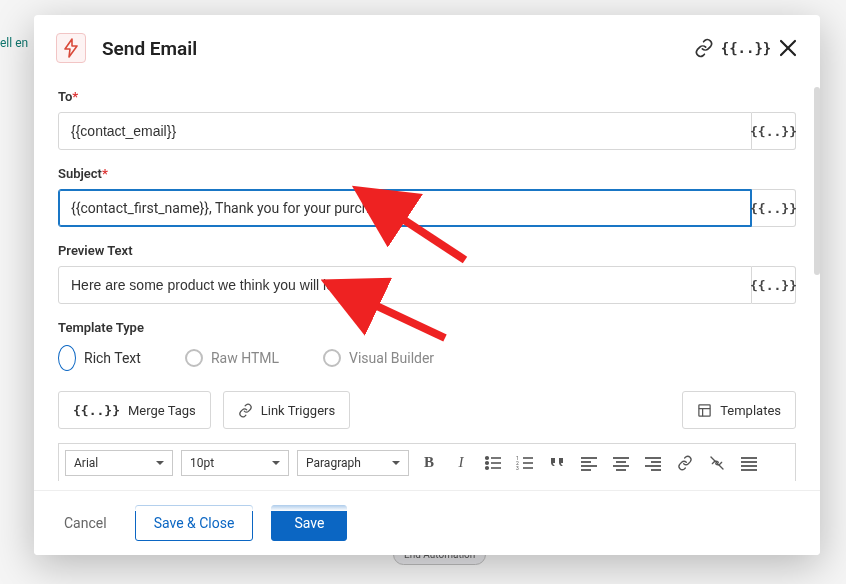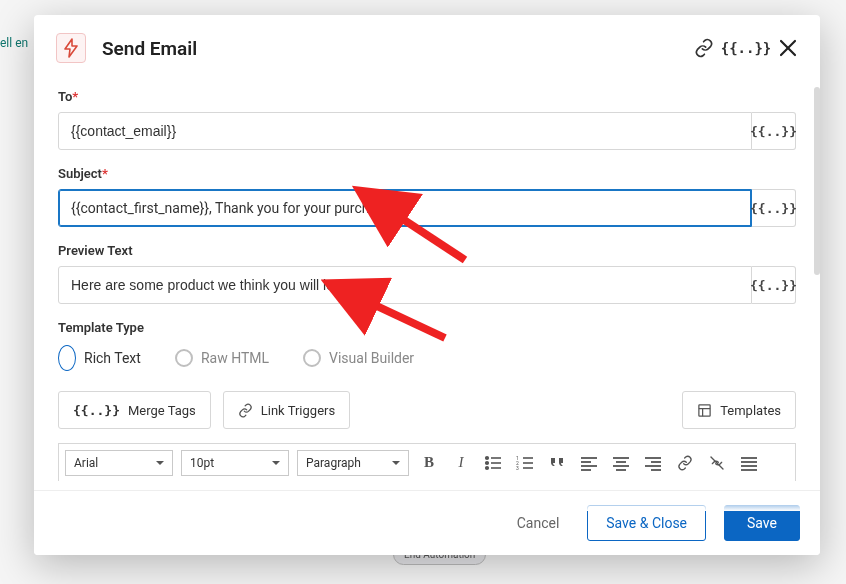--- a/index.html
+++ b/index.html
@@ -33,21 +33,21 @@
   .txt {
     flex:1; height:38px; border:1px solid #d7d7d7; border-radius:3px 0 0 3px;
     padding:0 12px; font-size:14px; color:#333; outline:none; background:#fff;
   }
   .merge-btn {
     width:44px; border:1px solid #d7d7d7; border-left:none; border-radius:0 3px 3px 0;
     background:#fff; display:flex; align-items:center; justify-content:center; cursor:pointer;
     font-family: ui-monospace, Menlo, monospace; font-size:13px; font-weight:600; color:#444;
   }
   .focused { border-color:#1976c5; box-shadow:0 0 0 1px #1976c5 inset; }
-  .radio-row { display:flex; gap:34px; margin-top:10px; align-items:center;}
+  .radio-row { display:flex; gap:44px; margin-top:10px; align-items:center;}
   .radio-item { display:flex; align-items:center; gap:8px; font-size:14px; color:#333; cursor:pointer;}
   .radio-circle {
     width:18px; height:18px; border-radius:50%; border:2px solid #bfbfbf; display:flex; align-items:center; justify-content:center;
   }
   .radio-circle.sel { border-color:#0b66c3; }
   .radio-dot { width:8px; height:8px; border-radius:50%; background:#0b66c3; }
   .muted { color:#888; }
   .action-row { display:flex; gap:12px; margin-top:20px; align-items:center;}
   .chipbtn {
     height:38px; border:1px solid #d7d7d7; background:#fff; border-radius:3px; padding:0 14px;
@@ -68,21 +68,21 @@
   .sel .caret { margin-left:auto; }
   .tb-ico { width:24px; height:24px; display:flex; align-items:center; justify-content:center; color:#555; cursor:pointer; font-size:15px; }
   .tb-ico.bold { font-weight:800; font-family:Georgia, serif;}
   .tb-ico.italic { font-style:italic; font-family:Georgia, serif;}
   .divider-fade {
     position:absolute; left:0; right:0; top:478px; height:18px;
     background:linear-gradient(to top, #fff, rgba(255,255,255,0));
     pointer-events:none;
   }
   .modal-footer {
-    border-top:1px solid #eee; padding:14px 20px; display:flex; align-items:center; justify-content:flex-end; gap:18px; background:#fff;
+    border-top:1px solid #eee; padding:14px 20px; display:flex; align-items:center; justify-content:flex-start; gap:18px; background:#fff;
   }
   .btn-text { color:#666; font-size:14px; cursor:pointer; padding:8px 10px;}
   .btn-outline {
     border:1px solid #0b66c3; color:#0b66c3; background:#fff; border-radius:3px;
     padding:9px 18px; font-size:14px; cursor:pointer;
   }
   .btn-primary {
     border:1px solid #0b66c3; background:#0b66c3; color:#fff; border-radius:3px;
     padding:9px 22px; font-size:14px; cursor:pointer;
   }

